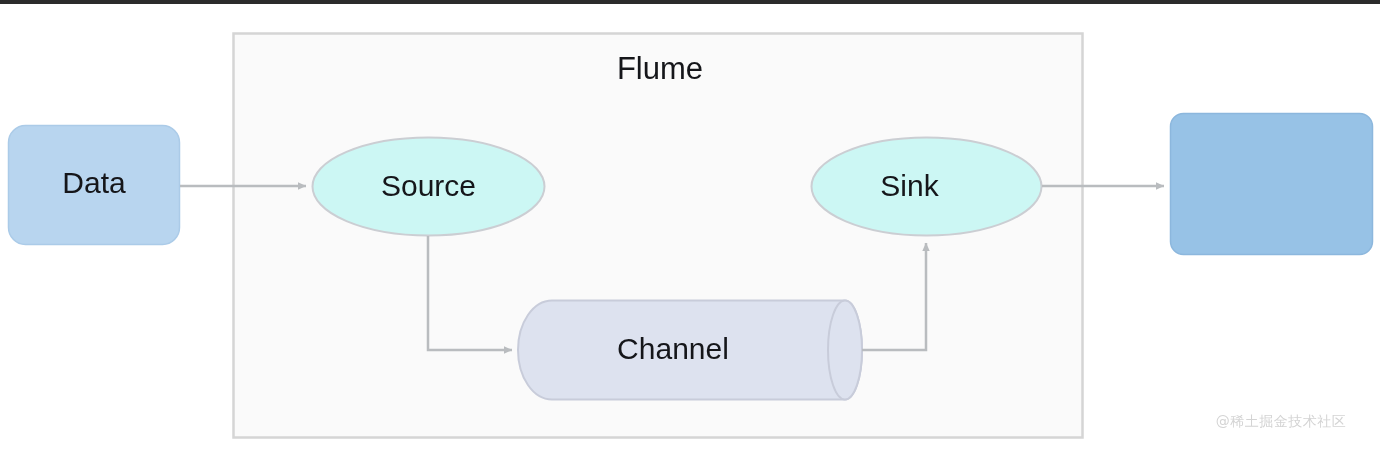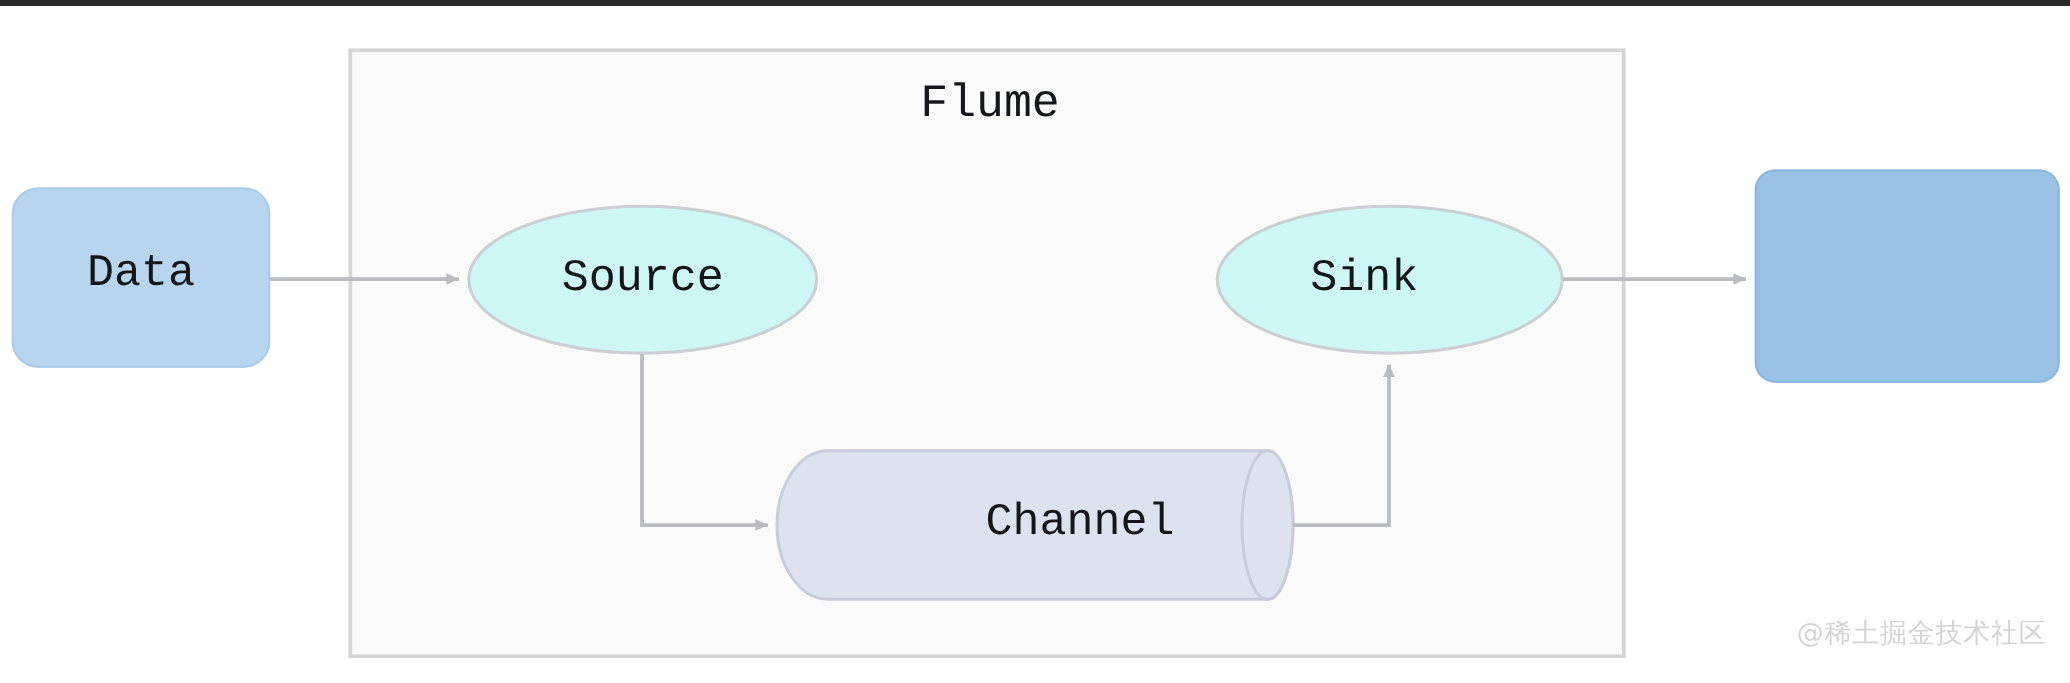--- a/index.html
+++ b/index.html
@@ -32,21 +32,21 @@
     position: absolute;
     display: flex;
     align-items: center;
     justify-content: center;
     color: #15161a;
     text-align: center;
     pointer-events: none;
     white-space: nowrap;
   }
   .serif-label {
-    font-family: Liberation Mono, monospace;
+    font-family: Liberation Sans, sans-serif;
   }
   .cjk-label {
     font-family: "DejaVu Sans", "Liberation Sans", sans-serif;
     font-weight: 700;
     letter-spacing: 1px;
   }
   #flume-title {
     left: 540px;
     top: 48px;
     width: 240px;
@@ -73,40 +73,39 @@
     width: 231px;
     height: 46px;
     font-size: 30px;
   }
   #channel-label {
     left: 518px;
     top: 326px;
     width: 310px;
     height: 46px;
     font-size: 30px;
-    margin-left: 47px;
   }
   #storage-label {
     left: 1170px;
     top: 164px;
     width: 203px;
     height: 40px;
     font-size: 24px;
   }
   #watermark {
     position: absolute;
     left: 1188px;
     top: 407px;
     width: 186px;
     height: 30px;
     display: flex;
     align-items: center;
     justify-content: center;
     font-family: "DejaVu Sans", "Liberation Sans", sans-serif;
-    font-size: 18px;
+    font-size: 14px;
     color: #d4d4d4;
     white-space: nowrap;
     letter-spacing: 0.5px;
   }
 </style>
 </head>
 <body>
 
 <div id="canvas">
 

